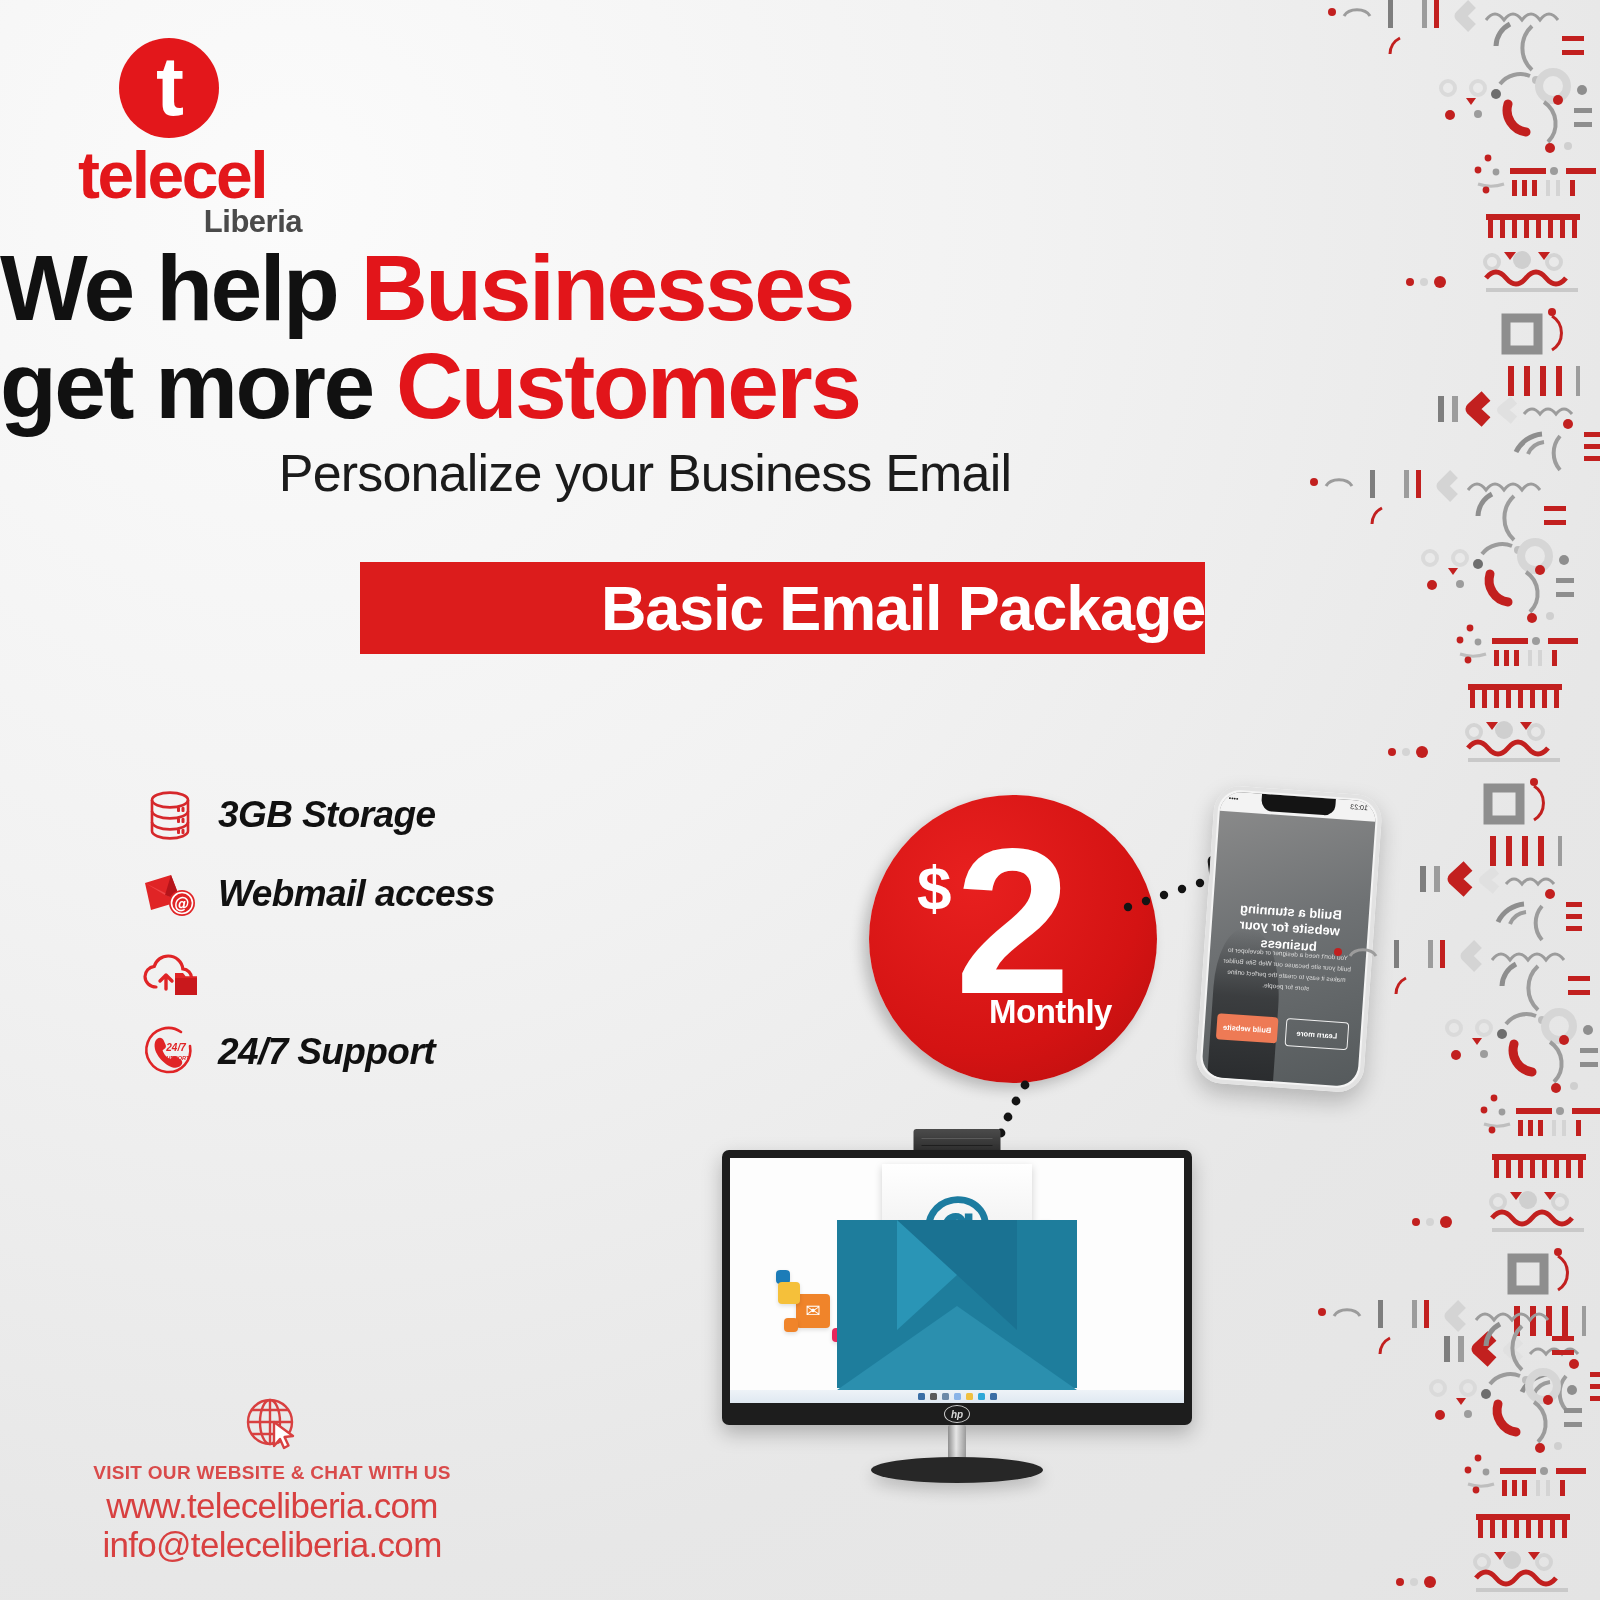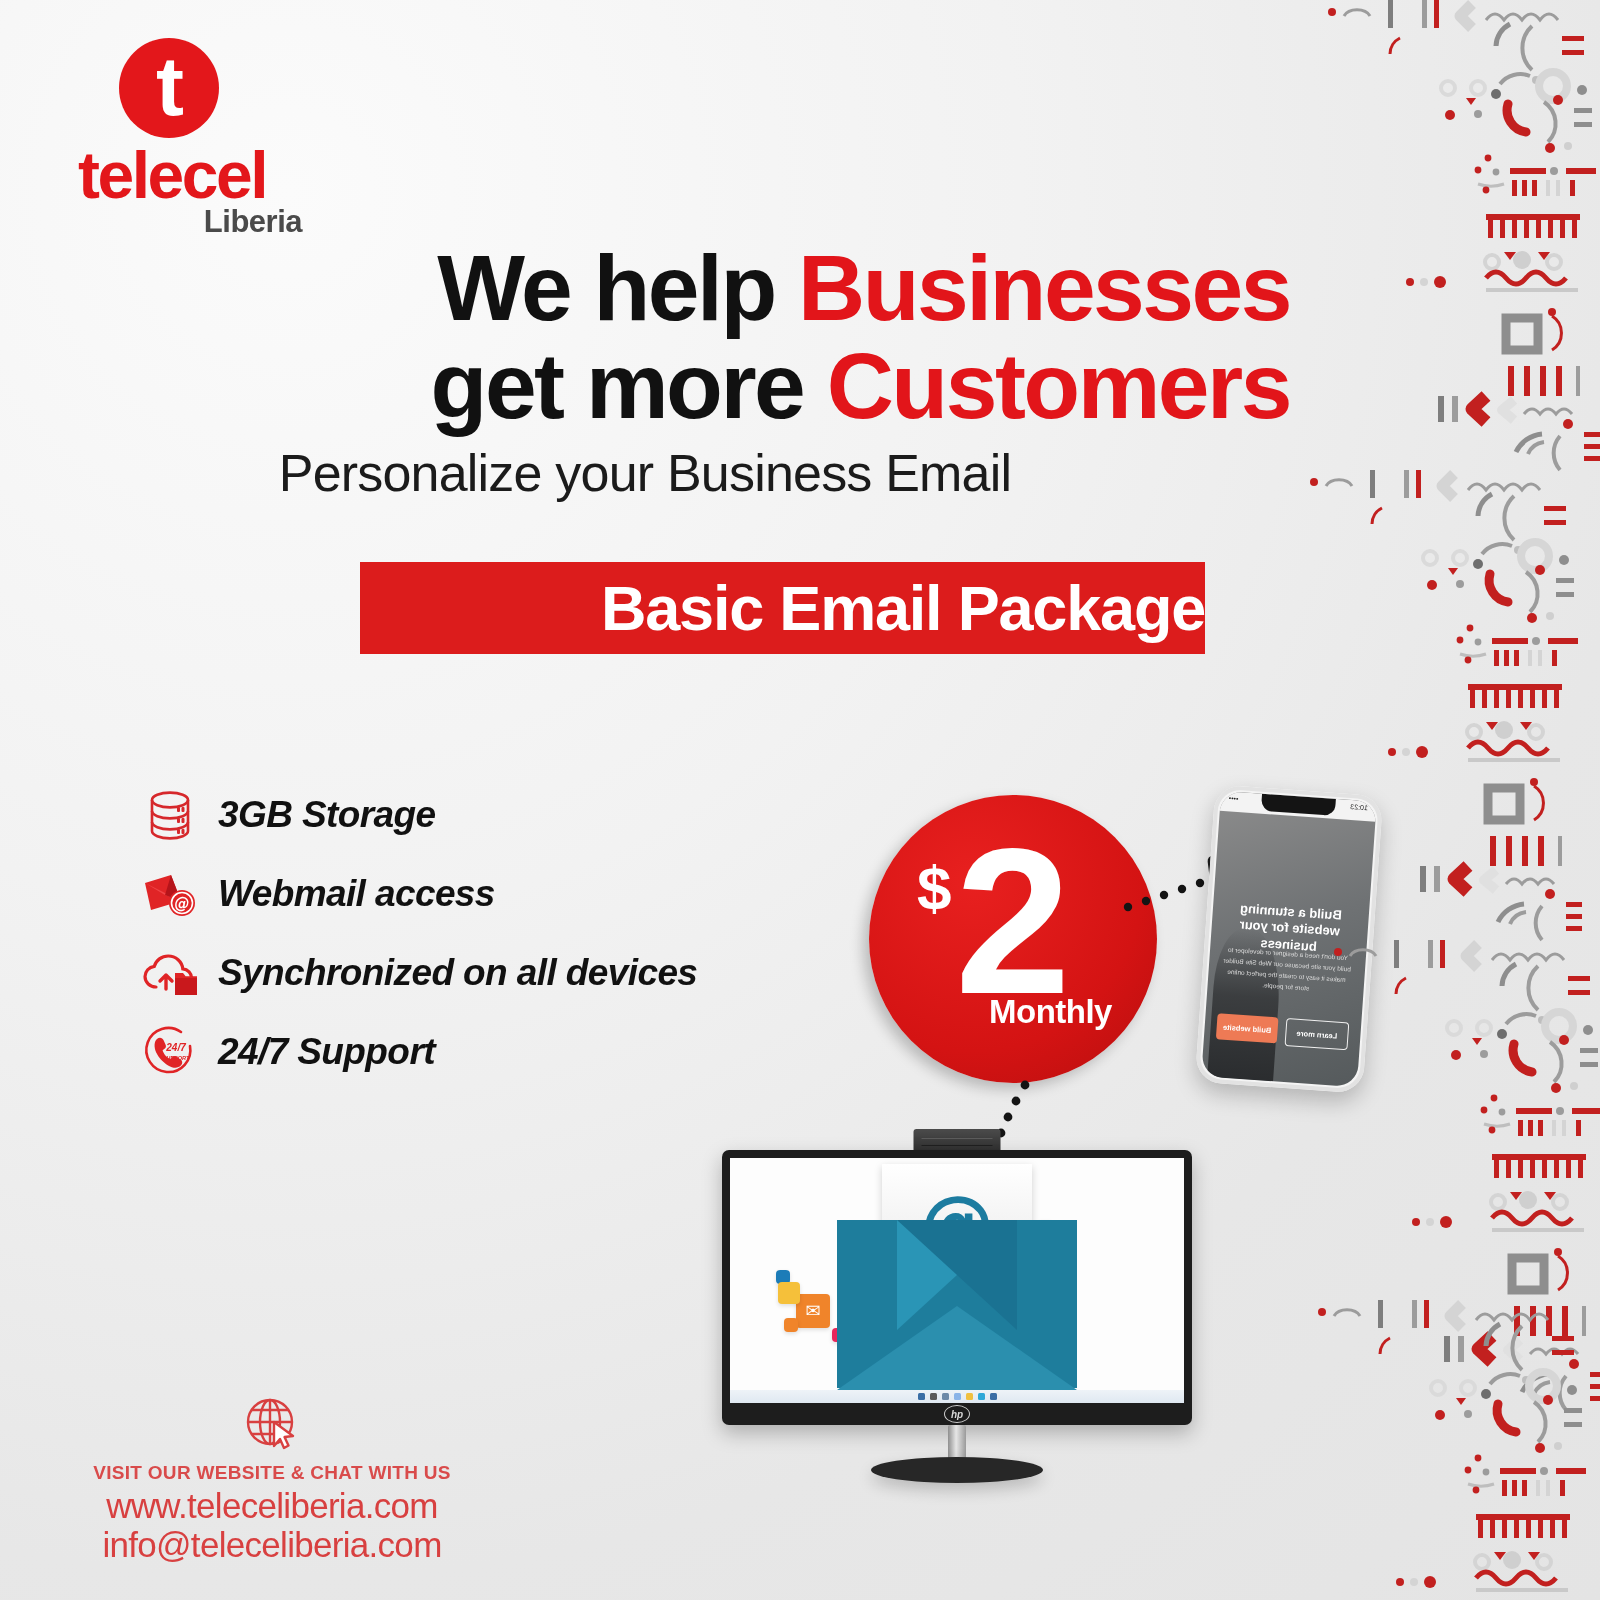--- a/index.html
+++ b/index.html
@@ -29,21 +29,21 @@
   .logo-word{
     position:absolute;left:0;top:104px;width:260px;text-align:center;
     color:#E3171B;font-size:66px;font-weight:700;letter-spacing:-2.5px;line-height:1;
   }
   .logo-sub{
     position:absolute;left:0;top:168px;width:260px;text-align:right;
     color:#4a4a4a;font-size:31px;font-weight:700;letter-spacing:-0.5px;line-height:1;
   }
 
   
-  #headline{position:absolute;left:0;top:240px;width:1290px;text-align:right;}
+  #headline{position:absolute;left:0;top:240px;width:1290px;text-align:left;}
   .hl-line{font-size:93px;font-weight:700;line-height:1.05;letter-spacing:-2.5px;white-space:nowrap;}
   .hl-dark{color:#111;}
   .hl-red{color:#E2151A;}
   #subhead{
     position:absolute;left:0;top:443px;width:1290px;text-align:center;
     color:#1b1b1b;font-size:52px;font-weight:500;letter-spacing:-0.8px;
   }
 
   
   #banner{
@@ -274,21 +274,20 @@
 
     <div class="feat">
       <span class="ico">
         <svg width="58" height="52" viewBox="0 0 58 52">
           <path d="M15 40c-6 0-11-4.6-11-10.4 0-5.2 4-9.6 9.3-10.3C15 13.2 20.6 9 27.2 9c7.6 0 13.9 5.6 14.6 12.8 5 .5 8.8 4.5 8.8 9.3 0 5-4.2 8.9-9.4 8.9" fill="none" stroke="#E02426" stroke-width="3.2" stroke-linecap="round"></path>
           <path d="M25 42 L25 28 M25 28 L19 34 M25 28 L31 34" fill="none" stroke="#E02426" stroke-width="3.4" stroke-linecap="round" stroke-linejoin="round"></path>
           <path d="M34 26h8l2.6 3.2H56V48H34Z" fill="#E02426"></path>
           <path d="M34 31h22v17H34Z" fill="#C9181C"></path>
         </svg>
       </span>
-      <span class="ftxt">Synchronized on all devices</span>
     </div>
 
     <div class="feat">
       <span class="ico">
         <svg width="58" height="56" viewBox="0 0 58 56">
           <path d="M49 22a22 22 0 1 1-9-14" fill="none" stroke="#E02426" stroke-width="2.6" stroke-linecap="round"></path>
           <path d="M16 15c2.5-2 5.5-1.2 6.6 1.3l2 4.4c.8 1.8.2 3.3-1.4 4.4l-1.6 1.1c1.1 3.9 4.3 7.5 8 9l1.3-1.7c1.2-1.5 2.8-1.8 4.4-.8l4 2.5c2.3 1.4 2.6 4.3.5 6.4-3 3-7.6 2.8-12.7-.2-5-3-9.6-7.9-11.9-12.9C12.8 23 13.1 17.4 16 15Z" fill="#E02426"></path>
           <text x="35" y="27" text-anchor="middle" font-size="10" font-weight="700" fill="#E02426" font-family="Liberation Sans, sans-serif">24/7</text>
           <text x="35" y="36" text-anchor="middle" font-size="5.6" font-weight="700" fill="#E02426" font-family="Liberation Sans, sans-serif">SUPPORT</text>
         </svg>

